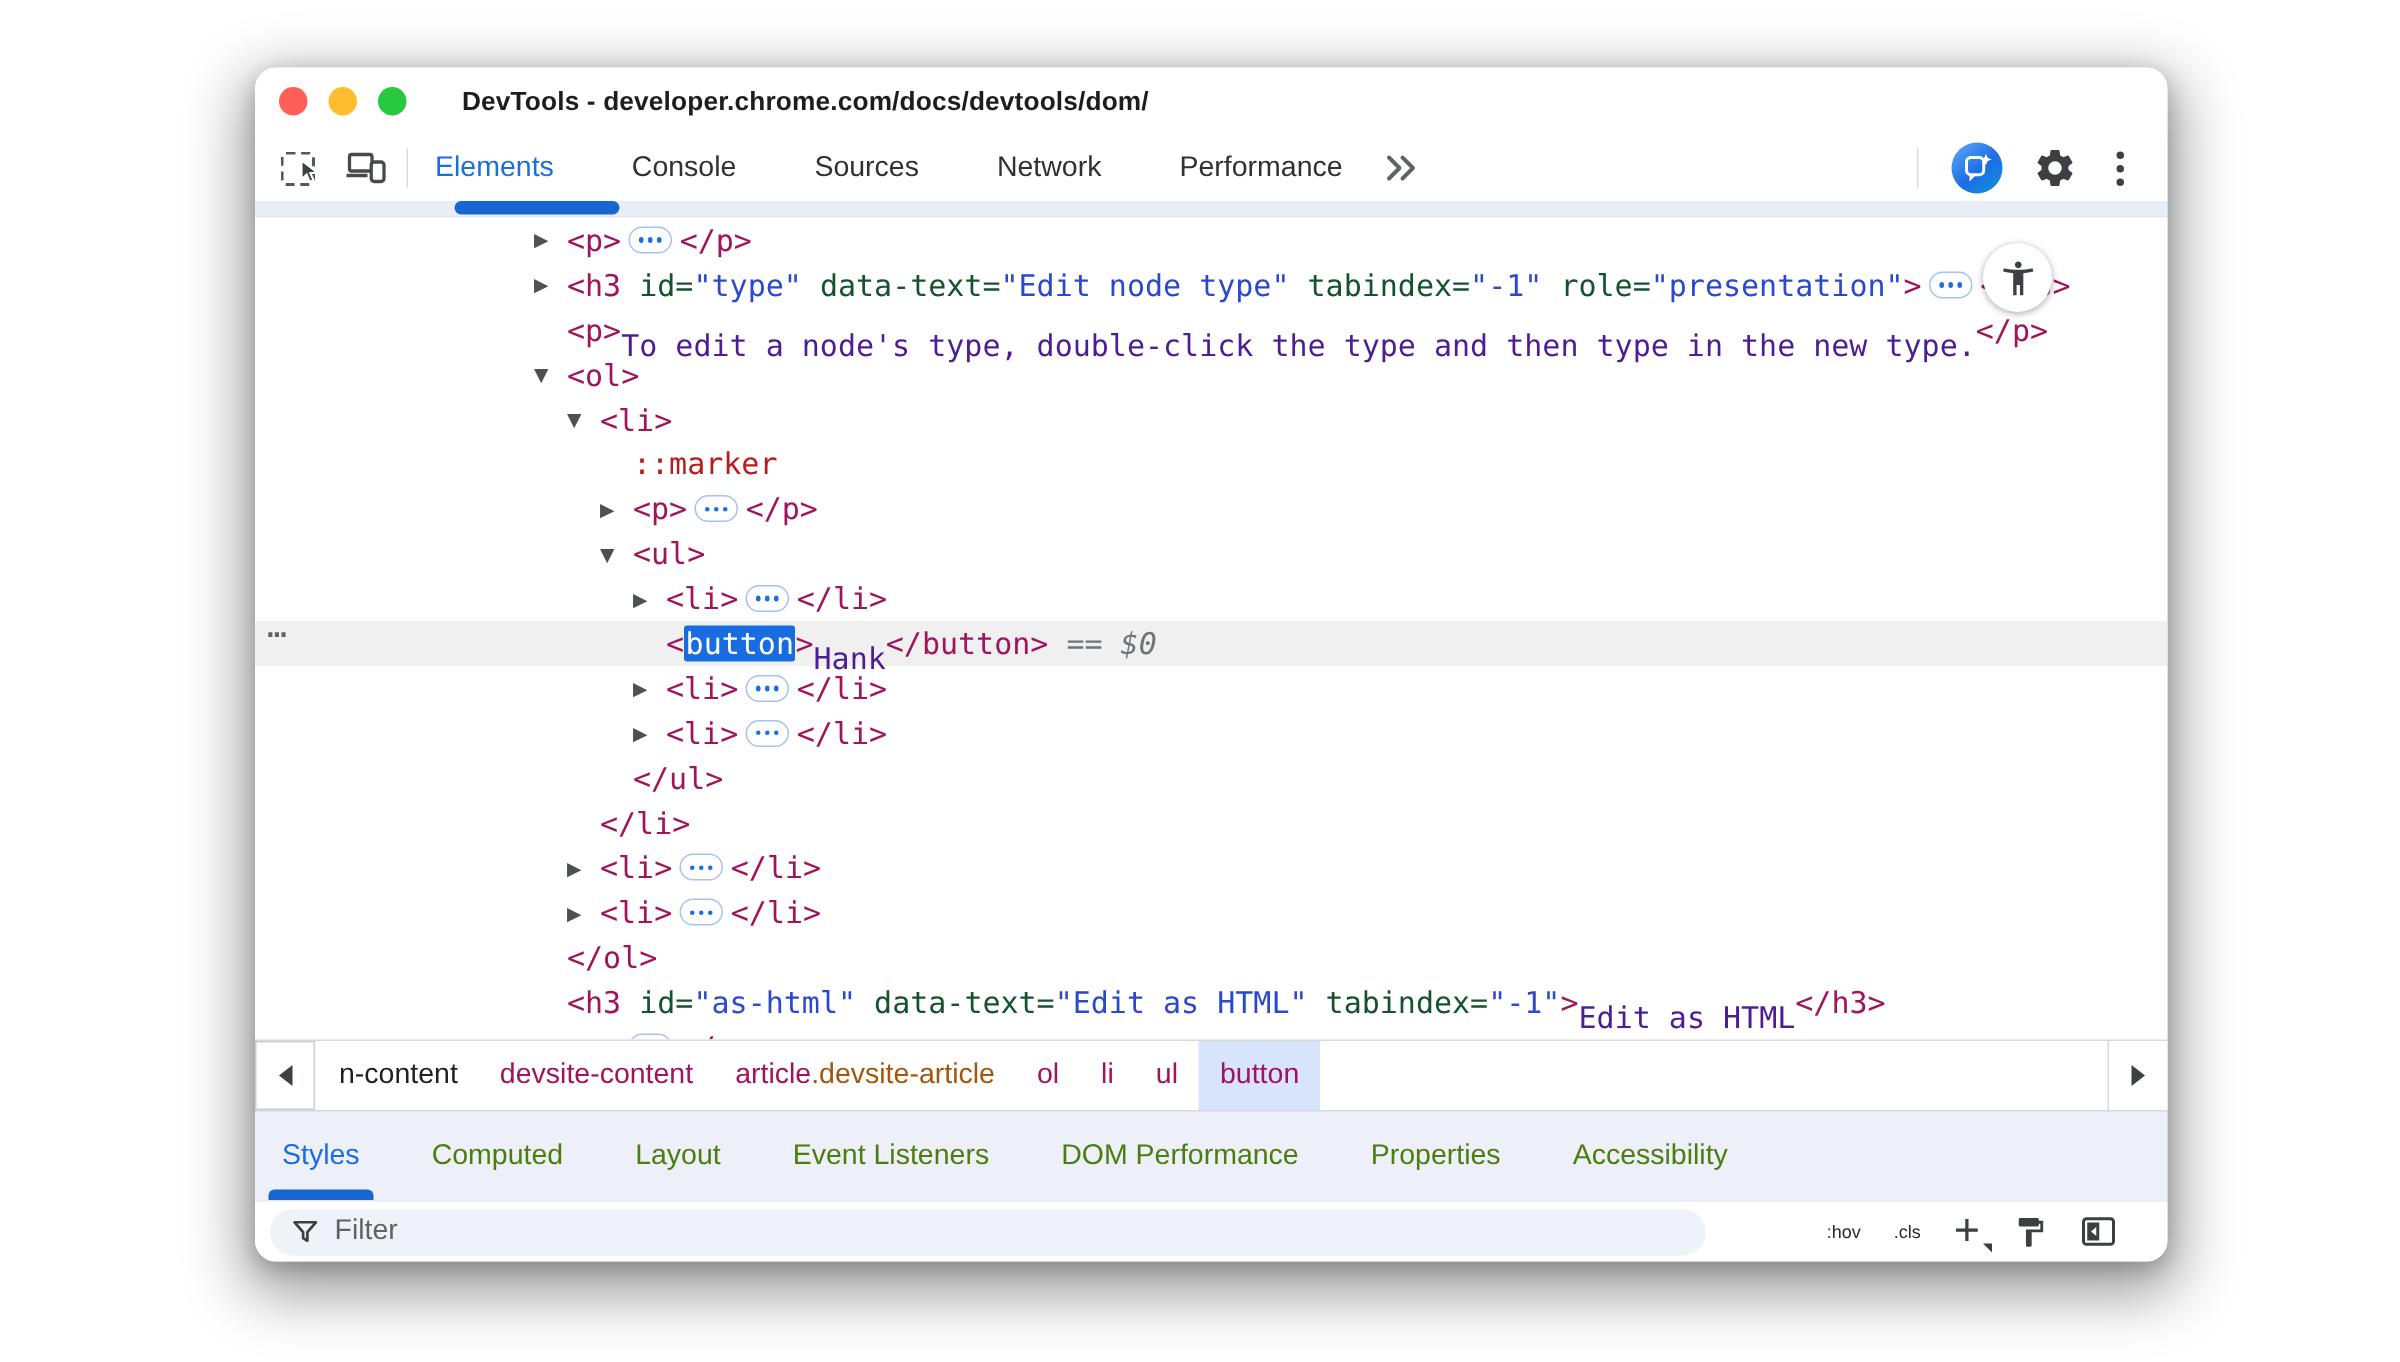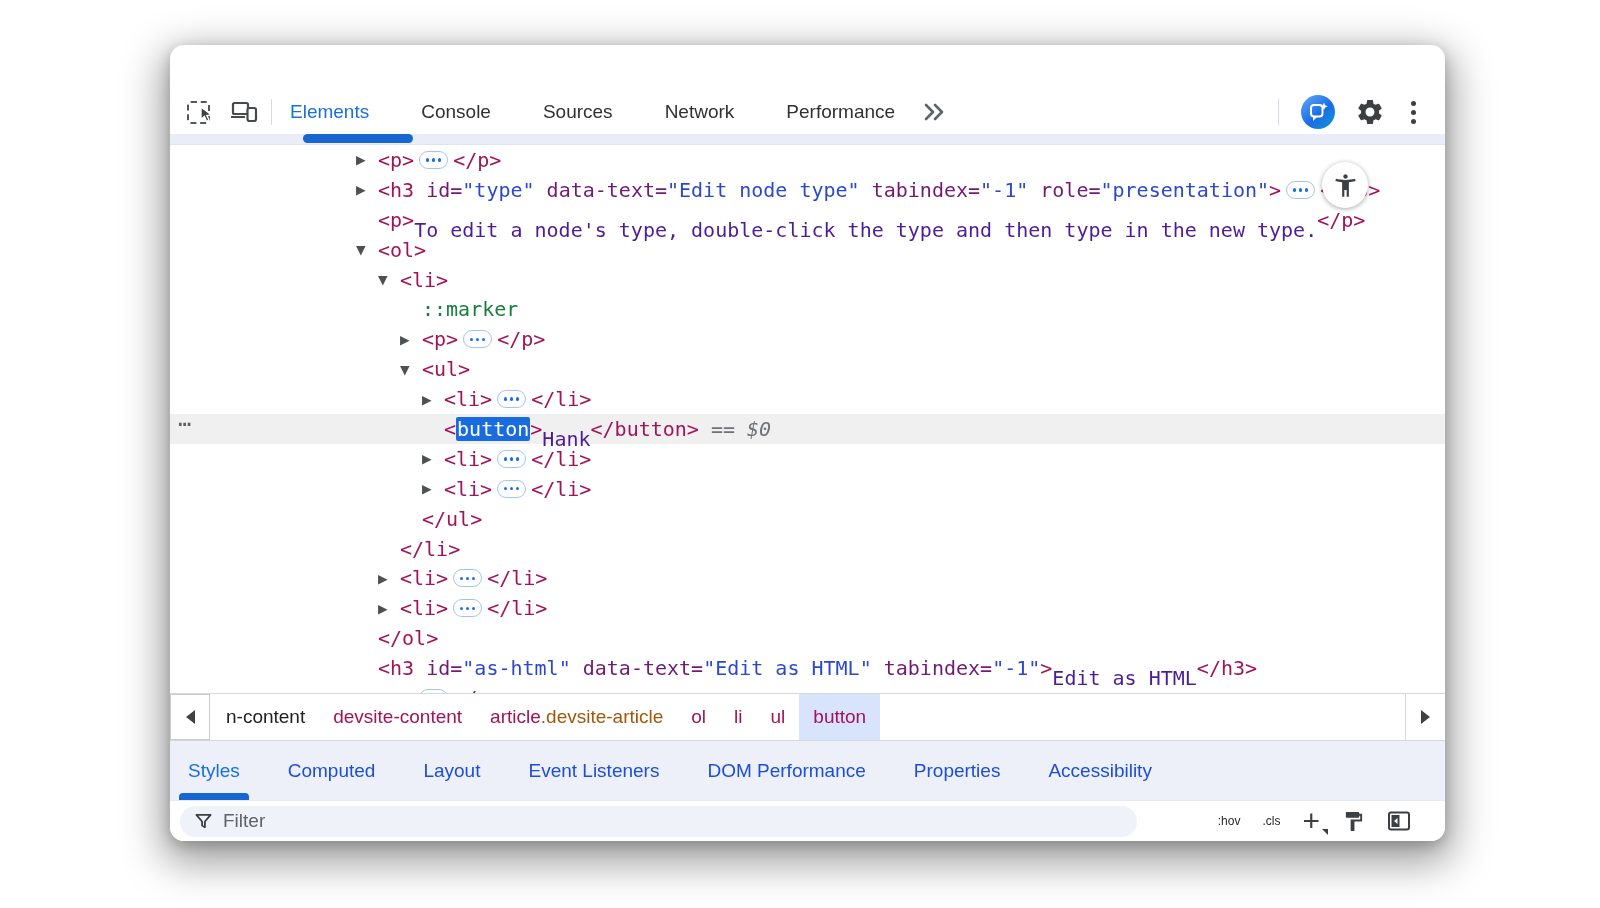--- a/index.html
+++ b/index.html
@@ -36,24 +36,24 @@
   .tab-indicator{position:absolute;left:133px;top:89px;width:110px;height:9px;border-radius:5px;background:#1766d1;}
   
   .tree{position:absolute;left:0;top:100px;width:100%;height:548px;background:#fff;overflow:hidden;}
   .trow{height:29.9px;display:flex;align-items:center;white-space:pre;position:relative;
         font-family:"DejaVu Sans Mono", monospace;font-size:20px;color:#202124;}
   .trow.sel{background:#f0f0f1;}
   .arrow{display:inline-block;width:22px;font-size:12.5px;color:#4d5154;flex:none;
          font-family:"DejaVu Sans", sans-serif;}
   .gutter{position:absolute;left:8px;top:-3px;color:#5f6368;font-size:22px;letter-spacing:1px;}
   .sg-tag{color:#a1145a;}
-  .sg-name{color:#701a75;}
+  .sg-name{color:#14532d;}
   .sg-val{color:#2a49cc;}
   .sg-text{color:#4c1d95;margin-top:20px;}
-  .sg-pseudo{color:#15803d;}
+  .sg-pseudo{color:#b91c1c;}
   .sg-op{color:#6f7378;}
   .sg-dollar{color:#6f7378;font-style:italic;}
   .sg-selword{background:#186ce0;color:#fff;border-radius:2px;padding:0 1px;}
   .sg-pill{display:inline-flex;align-items:center;justify-content:center;gap:2.5px;
            width:27px;height:16px;border:1.5px solid #a3c3f6;border-radius:9px;background:#fff;
            margin:0 5px;vertical-align:middle;flex:none;}
   .sg-pill i{width:3.5px;height:3.5px;border-radius:50%;background:#1a6fe8;}
   .a11y-overlay{position:absolute;left:1152px;top:17px;width:46px;height:46px;border-radius:50%;
                 background:#fff;box-shadow:0 1px 5px rgba(0,0,0,0.35);
                 display:flex;align-items:center;justify-content:center;}
@@ -70,21 +70,21 @@
   .crumbs{display:flex;align-items:stretch;margin-left:2px;}
   .crumb{display:flex;align-items:center;padding:0 14px;cursor:default;text-align:center;}
   .crumb.selected{background:#d7e4fb;}
   .cp-tag{color:#a1145a;}
   .cp-class{color:#a4560a;}
   .cp-plain{color:#202124;}
   
   .stylestabs{position:absolute;left:0;top:695px;width:100%;height:60px;background:#edf0f8;
               border-top:1px solid #d4d8e2;box-sizing:border-box;display:flex;align-items:center;
               gap:48px;padding-left:18px;}
-  .stab{font-size:19px;color:#1d4ed8;position:relative;height:100%;display:flex;align-items:center;}
+  .stab{font-size:19px;color:#4d7c0f;position:relative;height:100%;display:flex;align-items:center;}
   .stab.active{color:#1a6fe0;}
   .stab.active::after{content:"";position:absolute;left:-9px;right:-9px;bottom:0;height:7px;
                       border-radius:4px 4px 0 0;background:#1766d1;}
   
   .filterrow{position:absolute;left:0;top:755px;width:100%;height:41px;background:#fff;
              border-top:1px solid #e6e9ef;box-sizing:border-box;display:flex;align-items:center;}
   .filterpill{margin-left:10px;width:957px;height:31px;border-radius:16px;background:#eff2f9;
               display:flex;align-items:center;padding-left:14px;box-sizing:border-box;gap:10px;}
   .filterpill span{font-size:19px;color:#606469;}
   .fr-right{position:absolute;right:34px;display:flex;align-items:center;gap:22px;}
@@ -92,20 +92,28 @@
   .pluswrap{position:relative;font-size:30px;font-weight:300;color:#3c4043;line-height:20px;}
   .pluscaret{position:absolute;right:-8px;bottom:-4px;width:0;height:0;
              border-top:6px solid #3c4043;border-left:6px solid transparent;}
   svg{display:block;}
 </style>
 </head>
 <body>
 
 <div id="win">
 
+  <div class="titlebar">
+    <div class="lights">
+      <div class="light" style="background:#ff5f57"></div>
+      <div class="light" style="background:#febc2e"></div>
+      <div class="light" style="background:#28c83f"></div>
+    </div>
+    <div class="title">DevTools - developer.chrome.com/docs/devtools/dom/</div>
+  </div>
 
   <div class="toolbar">
     <div class="tbicon" style="margin-left:13px">
       <div class="inspect-box">
         <svg class="inspect-cursor" width="16" height="17" viewBox="0 0 16 17">
           <path d="M3 1 L3 13.5 L6.4 10.4 L8.5 15.3 L11 14.2 L8.9 9.5 L13.5 9 Z" fill="#3c4043" stroke="#ffffff" stroke-width="1.4"></path>
         </svg>
       </div>
     </div>
     <div class="tbicon" style="margin-left:16px">

